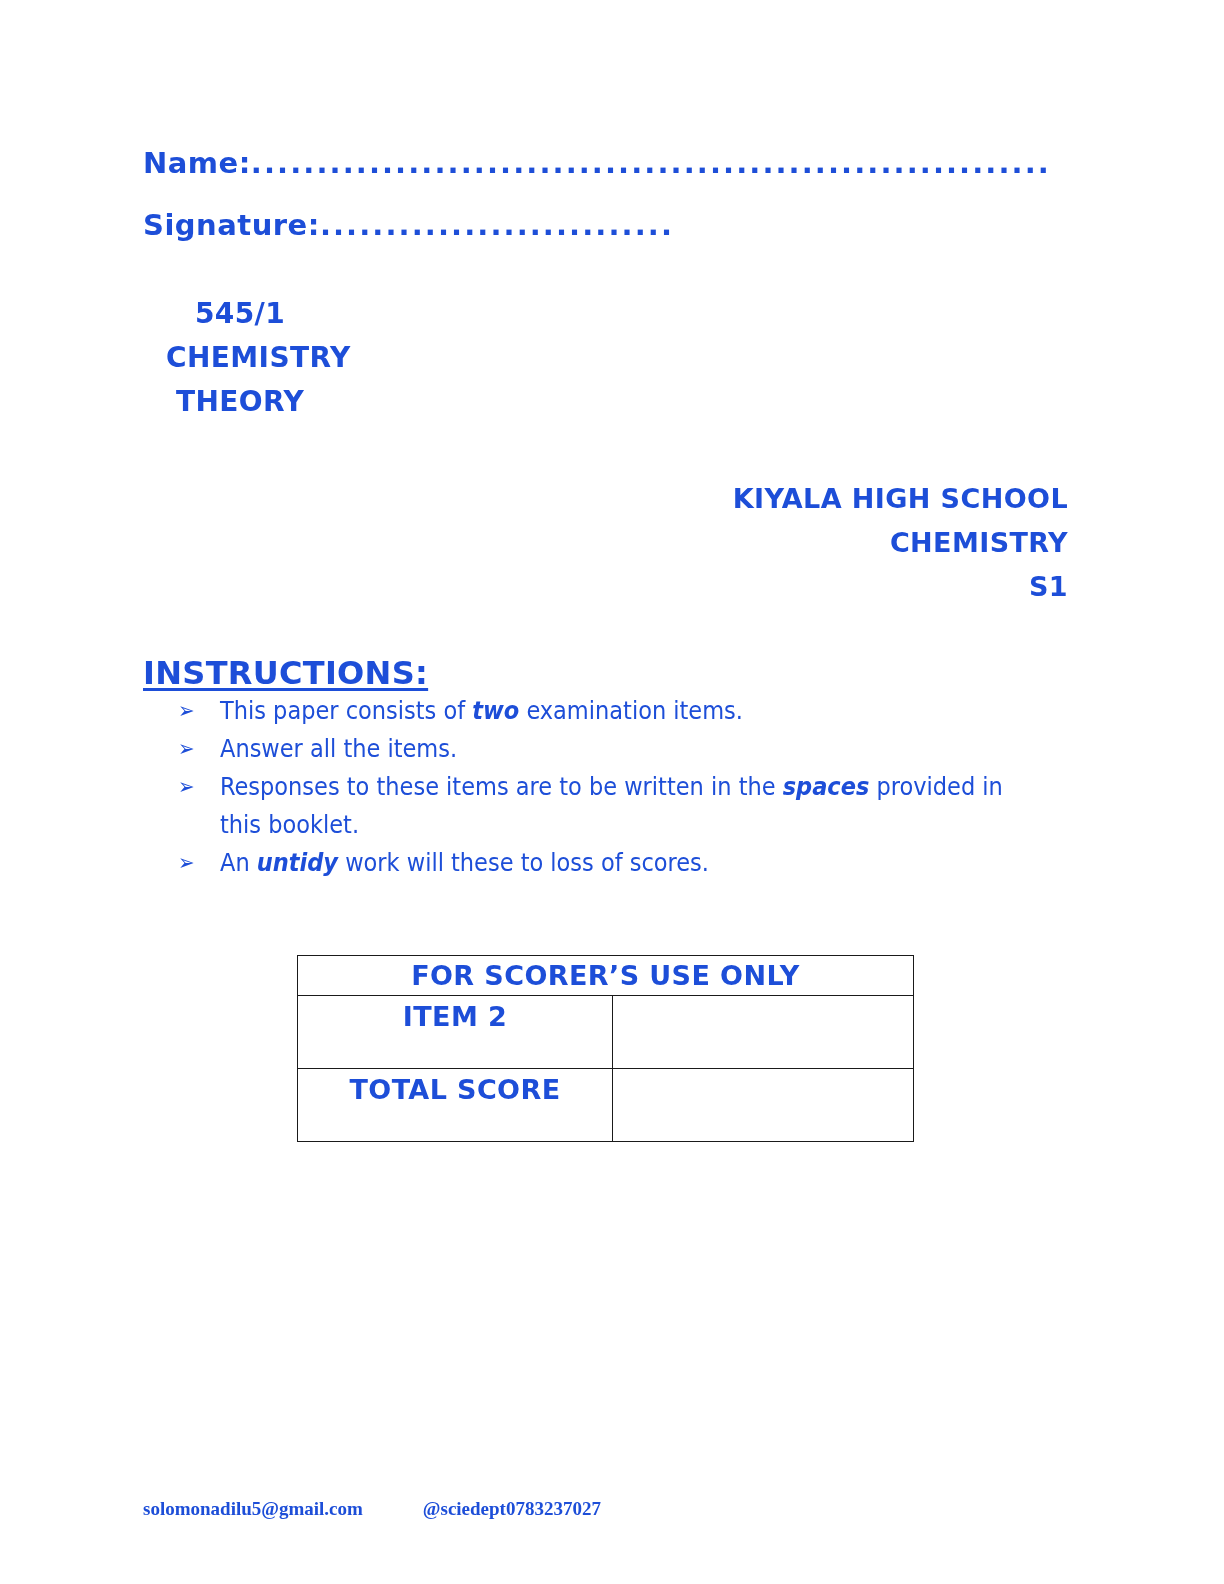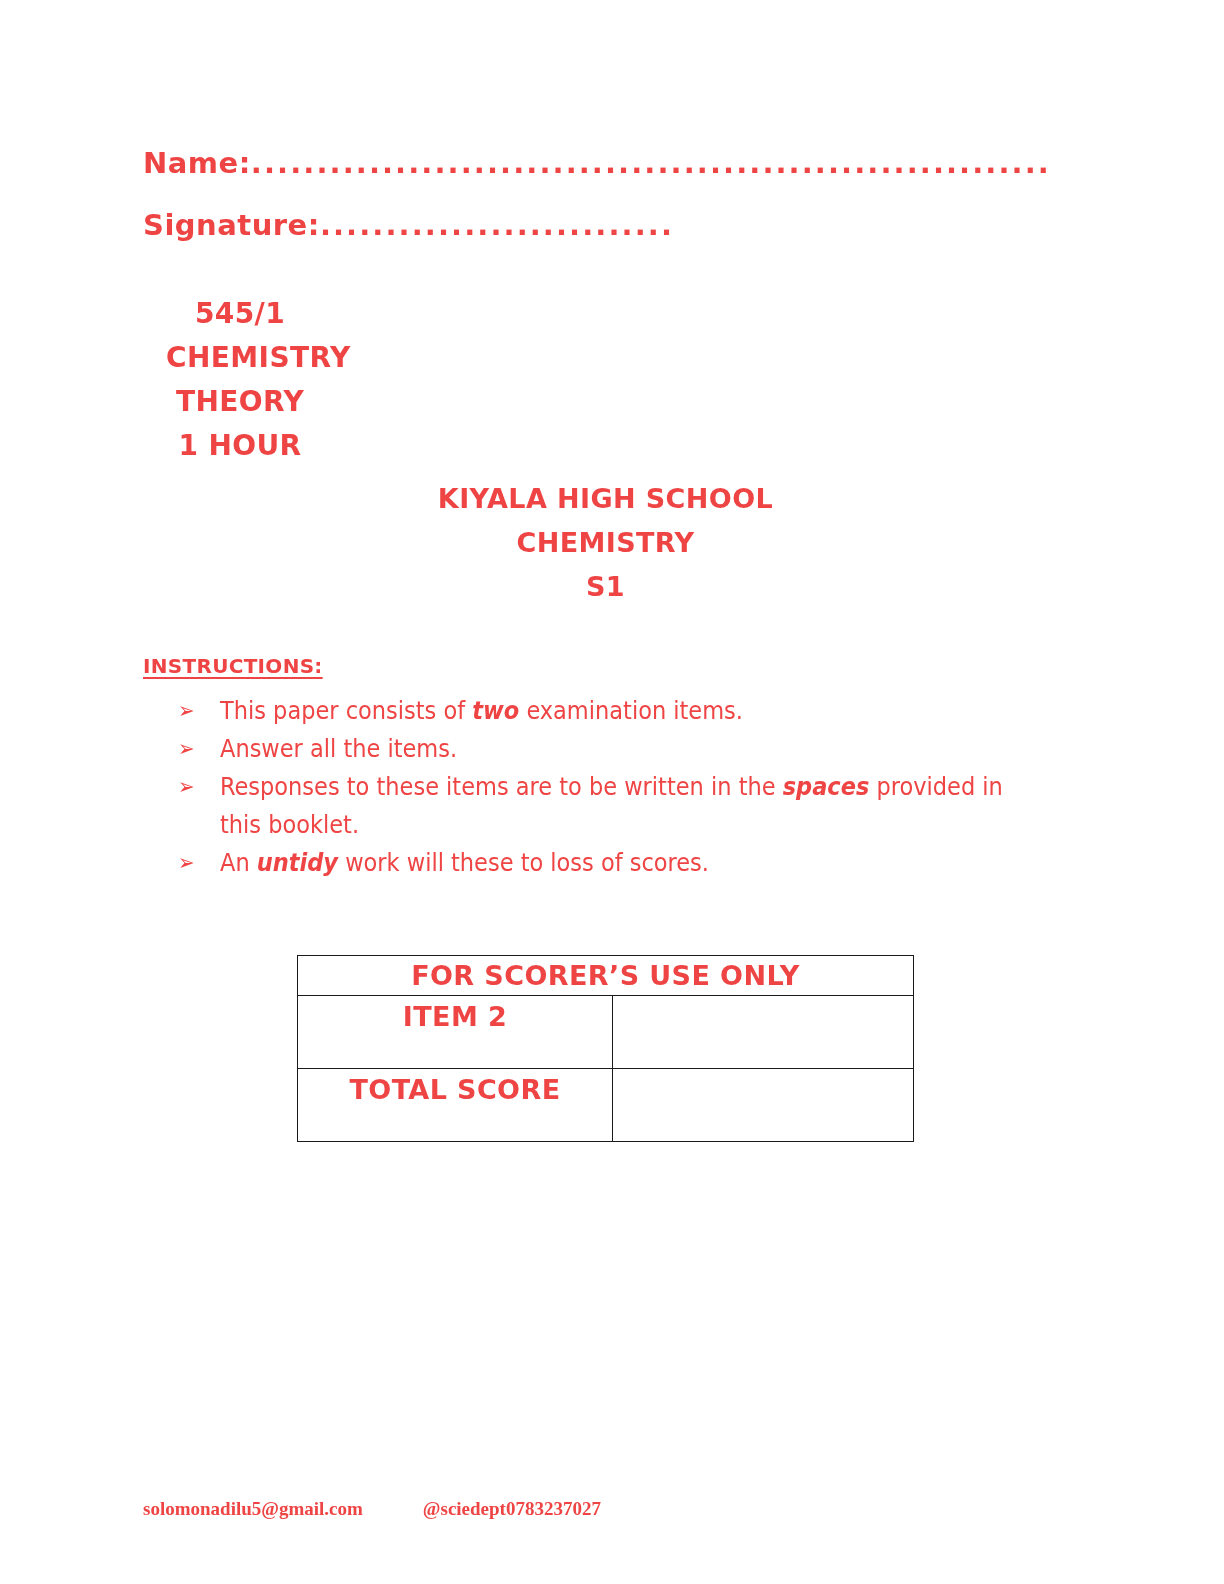--- a/index.html
+++ b/index.html
@@ -7,21 +7,21 @@
     padding: 0;
     background: #ffffff;
   }
   .page {
     position: relative;
     width: 1224px;
     height: 1584px;
     background: #ffffff;
     overflow: hidden;
     font-family: "DejaVu Sans", sans-serif;
-    color: #ef4444;
+    color: #1d4ed8;
   }
 
   
   .comic {
     font-family: "DejaVu Sans", sans-serif;
     font-weight: 700;
     letter-spacing: 0.2px;
   }
 
   
@@ -56,36 +56,36 @@
     letter-spacing: 0.4px;
     margin-left: 48px;
   }
 
   
   .title-block {
     position: absolute;
     left: 143px;
     top: 477px;
     width: 925px;
-    text-align: center;
+    text-align: right;
   }
   .title-block div {
     font-size: 27px;
     font-weight: 700;
     line-height: 44px;
     letter-spacing: 0.4px;
     white-space: nowrap;
   }
 
   
   #instructions-heading {
     position: absolute;
     left: 143px;
     top: 654px;
-    font-size: 20px;
+    font-size: 32px;
     font-weight: 700;
     text-decoration: underline;
     text-underline-offset: 4px;
     letter-spacing: 0.3px;
   }
   .instructions-list {
     position: absolute;
     left: 143px;
     top: 692px;
     width: 905px;
@@ -161,21 +161,20 @@
   </div>
 
   <div class="fill-line comic" id="signature-line">
     <span>Signature:</span><span class="dots">...........................</span>
   </div>
 
   <div class="code-block comic">
     <div>545/1</div>
     <div>CHEMISTRY</div>
     <div>THEORY</div>
-    <div>1 HOUR</div>
   </div>
 
   <div class="title-block comic">
     <div>KIYALA HIGH SCHOOL</div>
     <div>CHEMISTRY</div>
     <div>S1</div>
   </div>
 
   <div class="comic" id="instructions-heading">INSTRUCTIONS:</div>
 

